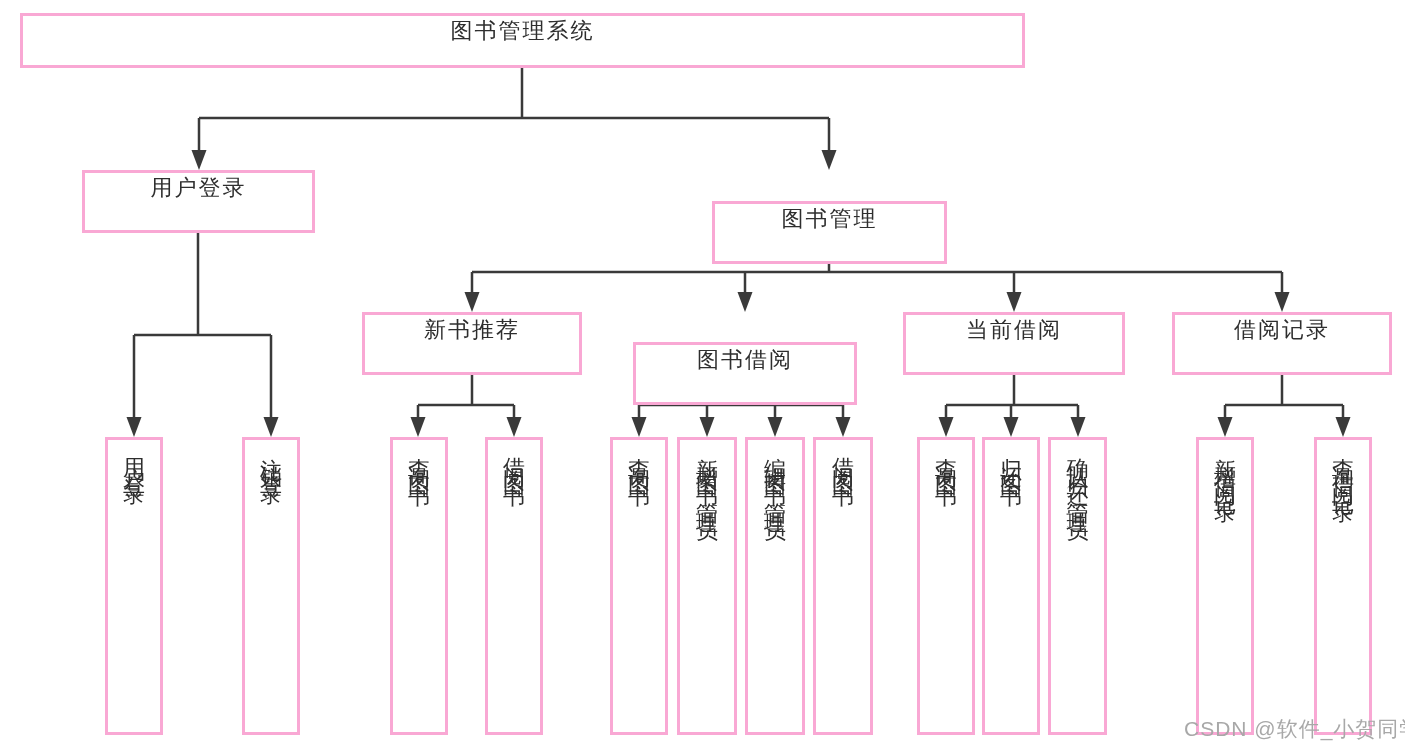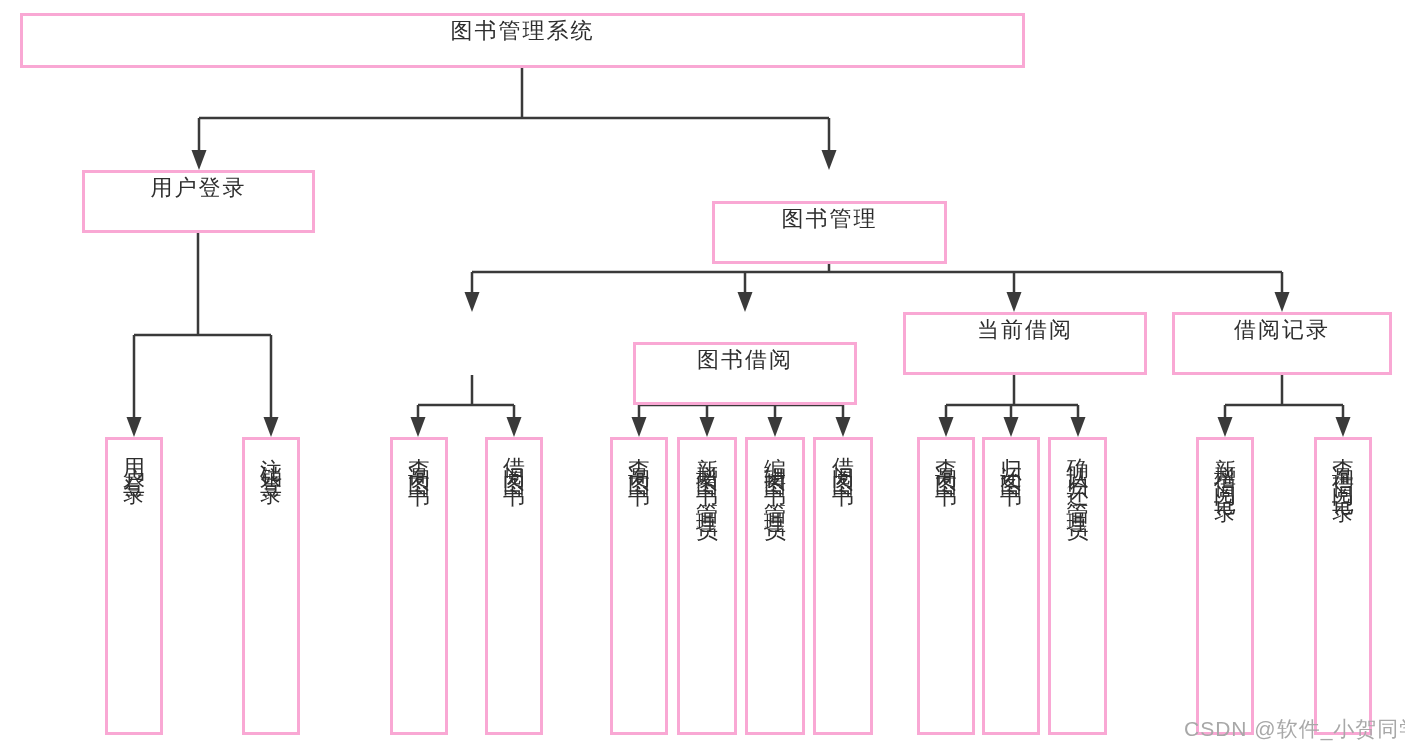--- a/index.html
+++ b/index.html
@@ -102,24 +102,27 @@
     <span class="h-label">图书管理系统</span>
   </div>
 
   <div class="box" style="left:82px; top:170px; width:233px; height:63px;">
     <span class="h-label">用户登录</span>
   </div>
   <div class="box" style="left:712px; top:170px; width:235px; height:63px;margin-top:31px;">
     <span class="h-label">图书管理</span>
   </div>
 
+  <div class="box" style="left:362px; top:312px; width:220px; height:63px;">
+    <span class="h-label">新书推荐</span>
+  </div>
   <div class="box" style="left:633px; top:312px; width:224px; height:63px;margin-top:30px;">
     <span class="h-label">图书借阅</span>
   </div>
-  <div class="box" style="left:903px; top:312px; width:244px; height:63px;">
+  <div class="box" style="left:903px; top:312px; width:222px; height:63px;">
     <span class="h-label">当前借阅</span>
   </div>
   <div class="box" style="left:1172px; top:312px; width:220px; height:63px;">
     <span class="h-label">借阅记录</span>
   </div>
 
   <div class="box" style="left:105px; top:437px; width:58px; height:298px;">
     <span class="v-label">用户登录</span>
   </div>
   <div class="box" style="left:242px; top:437px; width:58px; height:298px;">

